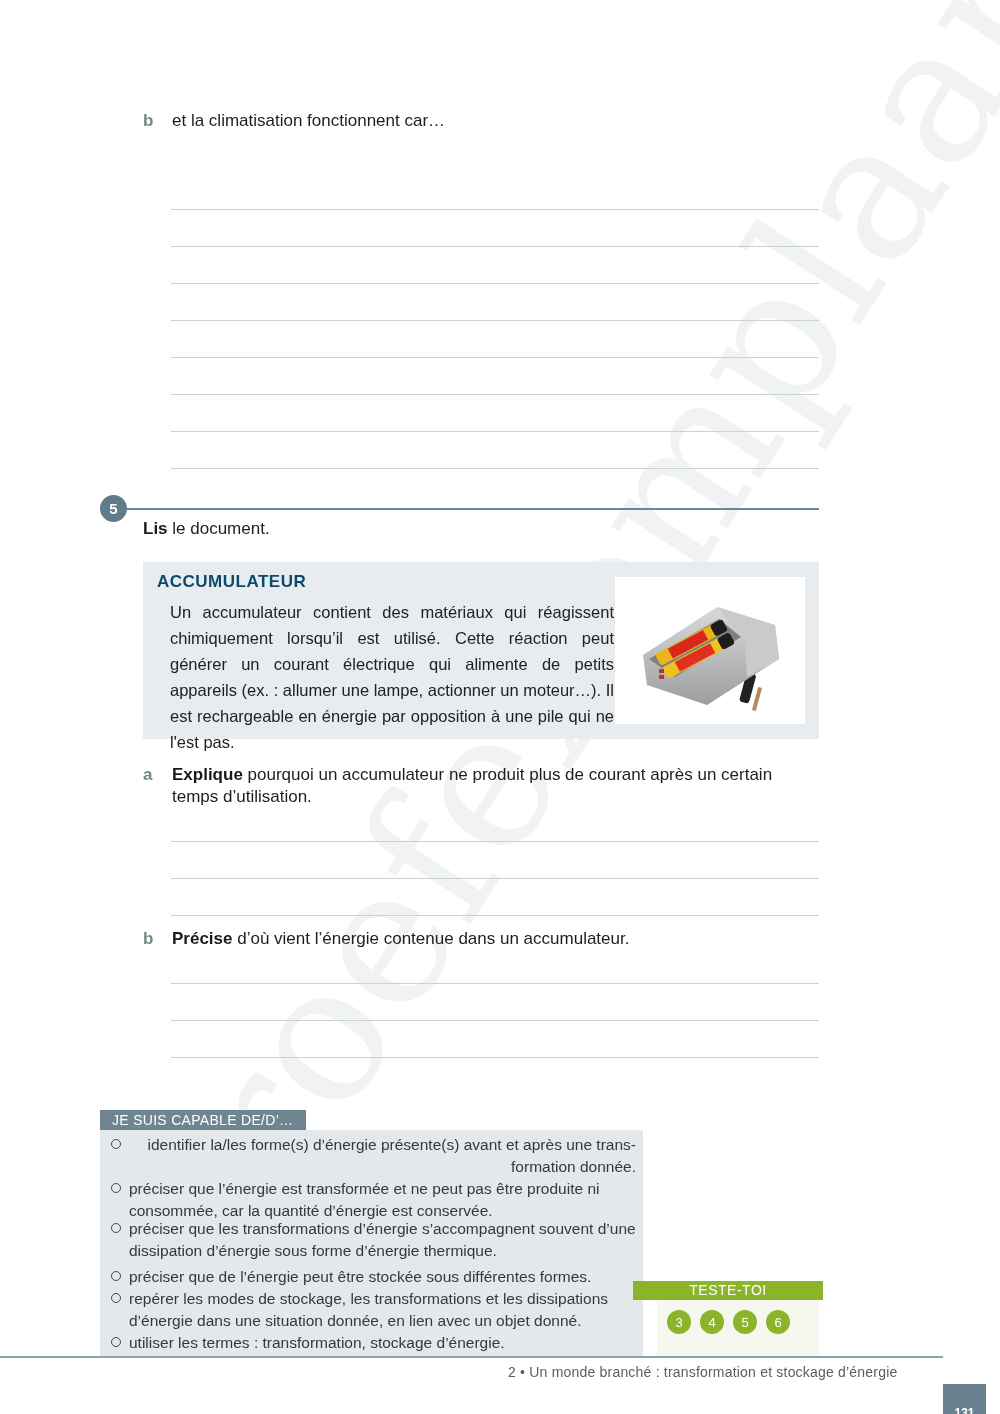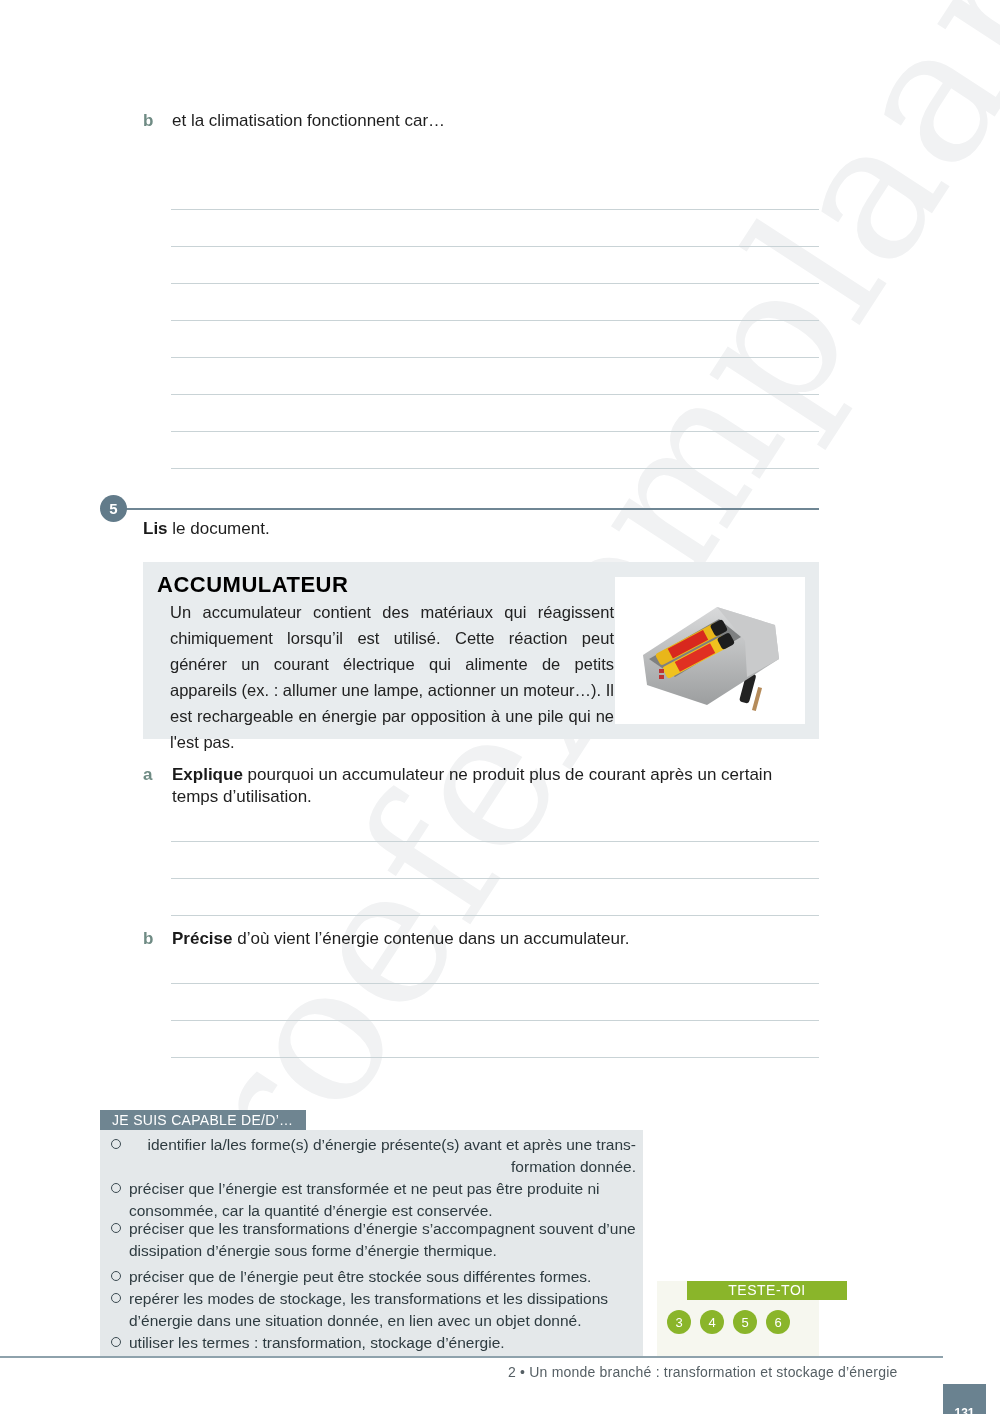--- a/index.html
+++ b/index.html
@@ -21,30 +21,30 @@
   .q-text { position:absolute; font-size:17px; line-height:22px; }
   .q-text b { font-weight:bold; color:#1a1a1a; }
   .line { position:absolute; left:171px; width:648px; height:1px; background:#c9d3d6; }
   .section-rule { position:absolute; left:113px; top:508px; width:706px; height:2px; background:#6f8694; }
   .num-badge {
     position:absolute; left:100px; top:495px; width:27px; height:27px; border-radius:50%;
     background:#627b8a; color:#fff; font-weight:bold; font-size:15px;
     display:flex; align-items:center; justify-content:center;
   }
   .doc-box { position:absolute; left:143px; top:562px; width:676px; height:177px; background:#e8ecee; }
-  .doc-title { position:absolute; left:157px; top:572px; font-weight:bold; color:#000000; font-size:22px; letter-spacing:0.5px; }
+  .doc-title { position:absolute; left:157px; top:572px; font-weight:bold; color:#0c4a6e; font-size:17px; letter-spacing:0.5px; }
   .doc-text { position:absolute; left:170px; top:599px; width:444px; font-size:16.5px; line-height:26px; text-align:justify; color:#222; }
   .doc-photo { position:absolute; left:615px; top:577px; width:190px; height:147px; background:#ffffff; overflow:hidden; }
   .cap-box { position:absolute; left:100px; top:1130px; width:543px; height:226px; background:#e4e8ea; }
   .cap-tab { position:absolute; left:100px; top:1110px; width:206px; height:20px; background:#6f8591; color:#fff; font-size:14px; line-height:20px; padding-left:12px; box-sizing:border-box; letter-spacing:0.3px; }
   .cap-item { position:absolute; left:111px; width:525px; font-size:15.5px; line-height:22px; color:#2e3b40; }
   .cap-item .circ { position:absolute; left:0; top:5px; width:10px; height:10px; border:1.4px solid #3c4b52; border-radius:50%; box-sizing:border-box; }
   .cap-item .txt { display:block; padding-left:18px; }
   .test-box { position:absolute; left:657px; top:1281px; width:162px; height:75px; background:#f6f7ef; }
-  .test-tab { position:absolute; left:687px; top:1281px; width:160px; height:19px; background:#8ab52a; color:#fff; font-size:14px; line-height:19px; text-align:center; letter-spacing:0.5px; }
+  .test-tab { position:absolute; left:633px; top:1281px; width:190px; height:19px; background:#8ab52a; color:#fff; font-size:14px; line-height:19px; text-align:center; letter-spacing:0.5px; }
   .test-num { position:absolute; top:1310px; width:24px; height:24px; border-radius:50%; background:#8ab52a; color:#fff; font-size:13px; display:flex; align-items:center; justify-content:center; }
   .footer-rule { position:absolute; left:0; top:1356px; width:943px; height:2px; background:#8ea2ac; }
   .footer-text { position:absolute; left:508px; top:1364px; font-size:14px; color:#555f64; letter-spacing:0.2px; }
   .page-num { position:absolute; left:943px; top:1384px; width:43px; height:58px; background:#6a8290; color:#fff; font-weight:bold; font-size:12px; display:flex; align-items:center; justify-content:center; }
 </style>
 </head>
 <body>
 
 <div class="watermark">Proefexemplaar</div>
 

